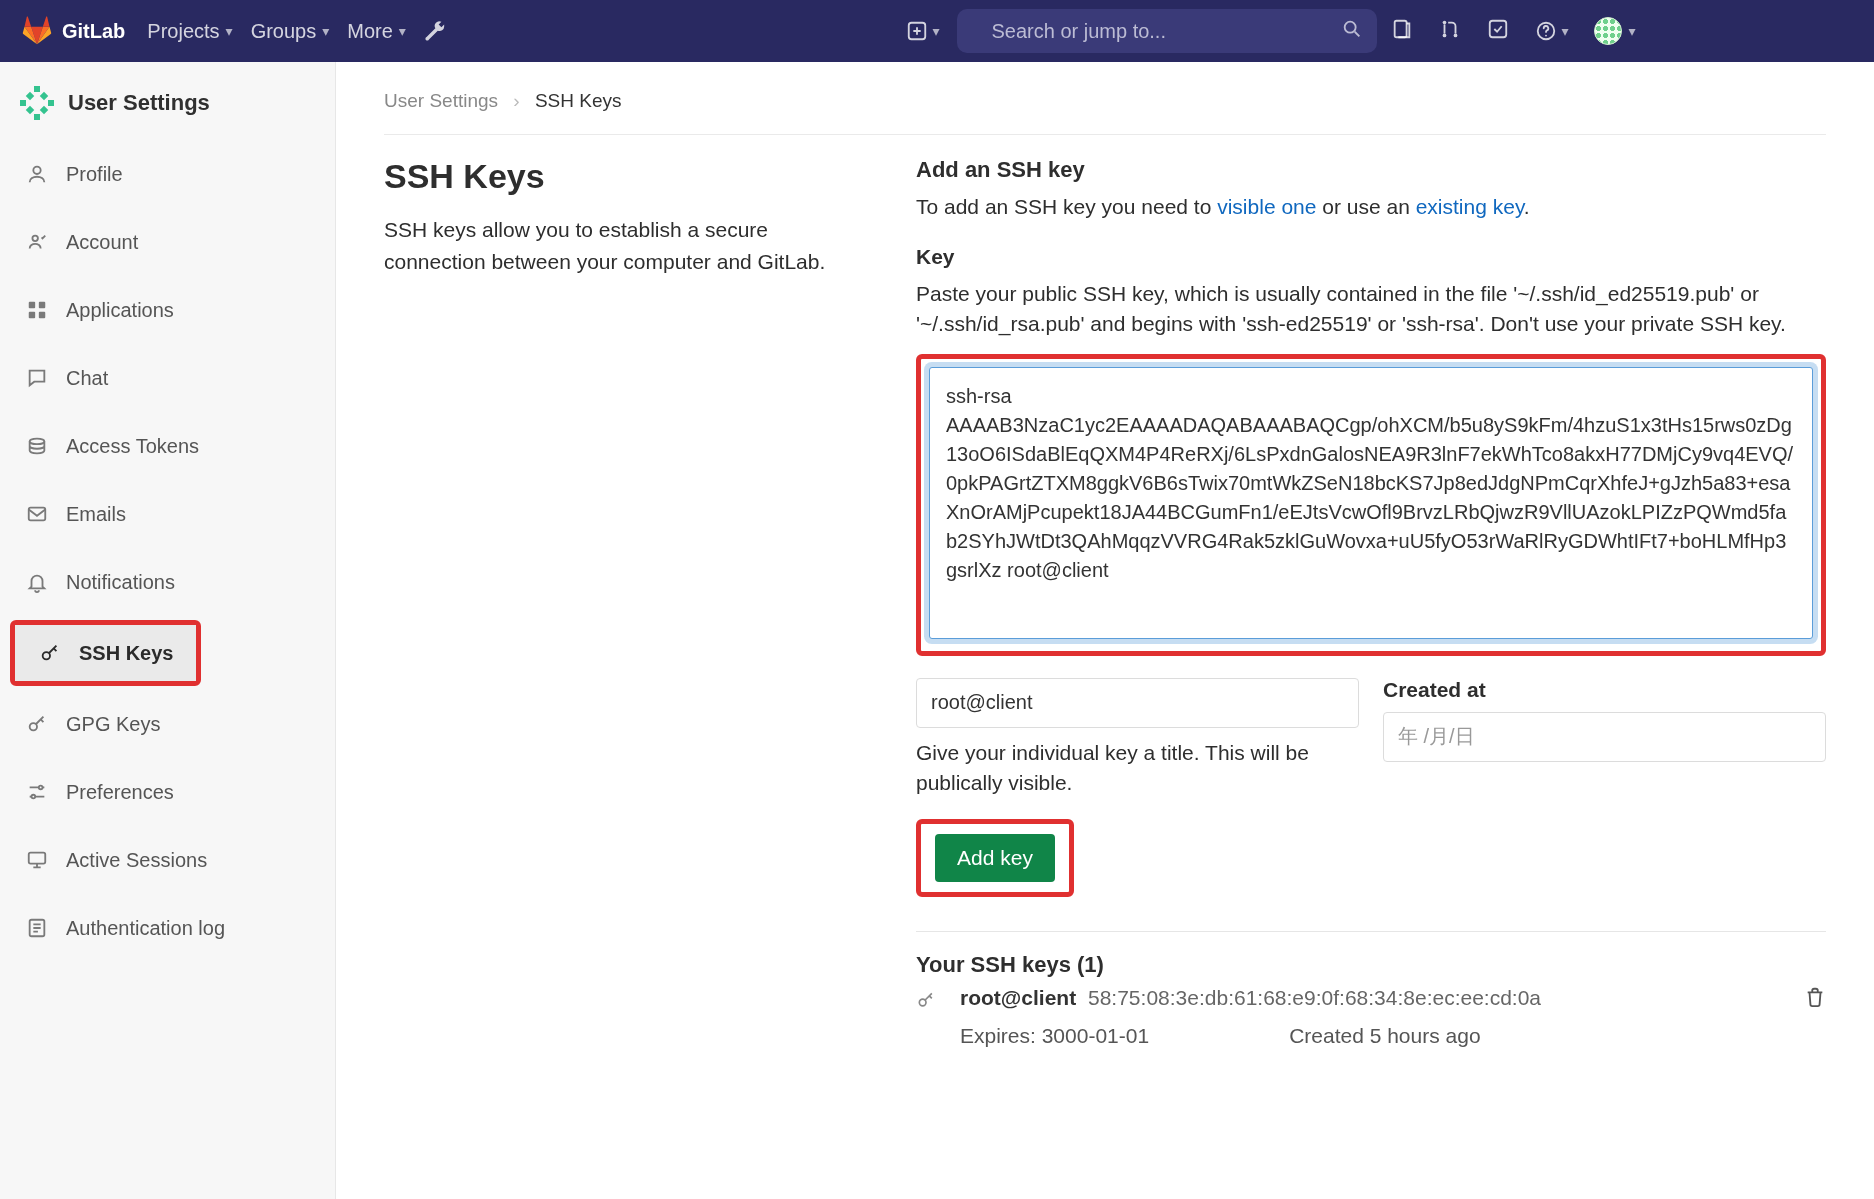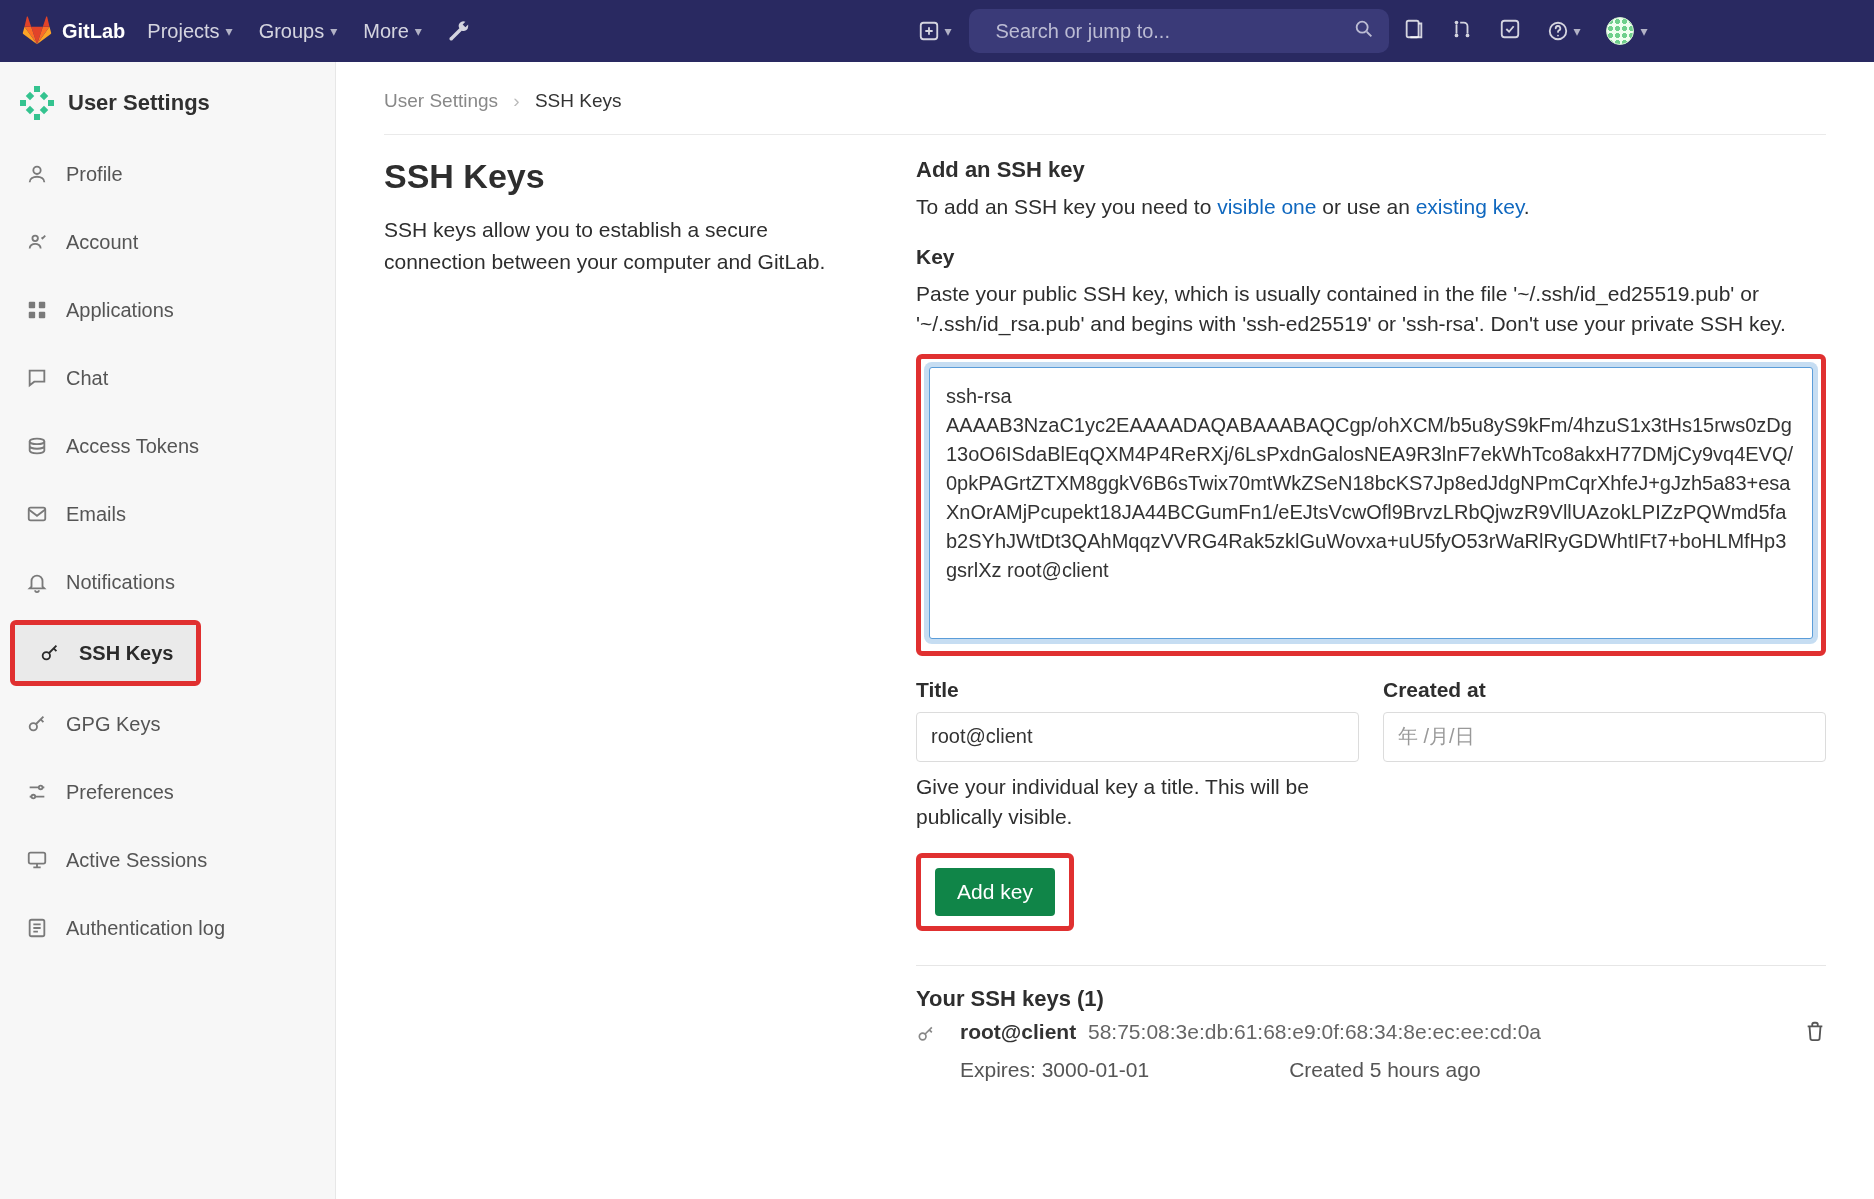--- a/index.html
+++ b/index.html
@@ -17,26 +17,26 @@
     --input-border:#dcdcdc;
   }
   *{box-sizing:border-box;font-family:-apple-system,Segoe UI,Helvetica,Arial,sans-serif}
   html,body{margin:0;padding:0;background:#fff;color:var(--text)}
   body{width:1874px}
 
   
   .nav{height:62px;background:var(--nav-bg);display:flex;align-items:center;padding:0 22px}
   .nav .logo svg{display:block}
   .nav .brand{color:var(--nav-fg);font-weight:600;font-size:20px;margin-left:10px;margin-right:22px}
-  .nav .menu{display:flex;align-items:center;gap:26px}
+  .nav .menu{display:flex;align-items:center;gap:18px}
   .nav .menu-item{color:var(--nav-muted);font-size:20px;display:flex;align-items:center;gap:6px;cursor:pointer}
   .nav .admin-icon svg{display:block}
   .nav .spacer{flex:1}
   .nav .plus{display:flex;align-items:center;gap:4px;color:var(--nav-muted);margin-right:18px}
-  .nav .search{display:flex;align-items:center;background:#3a3a78;border-radius:10px;height:44px;width:420px;padding-left:24px;margin-right:14px}
+  .nav .search{display:flex;align-items:center;background:#3a3a78;border-radius:10px;height:44px;width:420px;padding-left:32px;margin-right:14px}
   .nav .search input{background:transparent;border:0;outline:0;color:#fff;font-size:20px;flex:1}
   .nav .search input::placeholder{color:#bcbcd4}
   .nav .search .mag{margin-right:14px;color:#bcbcd4}
   .nav .right{display:flex;align-items:center;gap:26px;color:var(--nav-muted)}
   .nav .avatar{width:28px;height:28px;border-radius:50%;background:
      radial-gradient(circle at 50% 50%,#6fd08c 0 50%,transparent 50%) 0 0/7px 7px,
      #f0fff0;border:1px solid #cdeccd}
   .nav .chev{font-size:14px;opacity:.8}
   .nav svg{fill:currentColor}
 
@@ -352,21 +352,20 @@
 
         <div class="field-label">Key</div>
         <p class="hint">Paste your public SSH key, which is usually contained in the file '~/.ssh/id_ed25519.pub' or '~/.ssh/id_rsa.pub' and begins with 'ssh-ed25519' or 'ssh-rsa'. Don't use your private SSH key.</p>
 
         <div class="hl">
           <textarea class="key" style="">ssh-rsa AAAAB3NzaC1yc2EAAAADAQABAAABAQCgp/ohXCM/b5u8yS9kFm/4hzuS1x3tHs15rws0zDg13oO6ISdaBlEqQXM4P4ReRXj/6LsPxdnGalosNEA9R3lnF7ekWhTco8akxH77DMjCy9vq4EVQ/0pkPAGrtZTXM8ggkV6B6sTwix70mtWkZSeN18bcKS7Jp8edJdgNPmCqrXhfeJ+gJzh5a83+esaXnOrAMjPcupekt18JA44BCGumFn1/eEJtsVcwOfl9BrvzLRbQjwzR9VllUAzokLPIZzPQWmd5fab2SYhJWtDt3QAhMqqzVVRG4Rak5zklGuWovxa+uU5fyO53rWaRlRyGDWhtIFt7+boHLMfHp3gsrlXz root@client</textarea>
         </div>
 
         <div class="row2">
           <div class="col">
-            <div class="field-label">Title</div>
             <input value="root@client" style="">
             <div class="subhint">Give your individual key a title. This will be publically visible.</div>
           </div>
           <div class="col">
             <div class="field-label">Created at</div>
             <input placeholder="年 /月/日" style="">
           </div>
         </div>
 
         <div class="addbtn">

